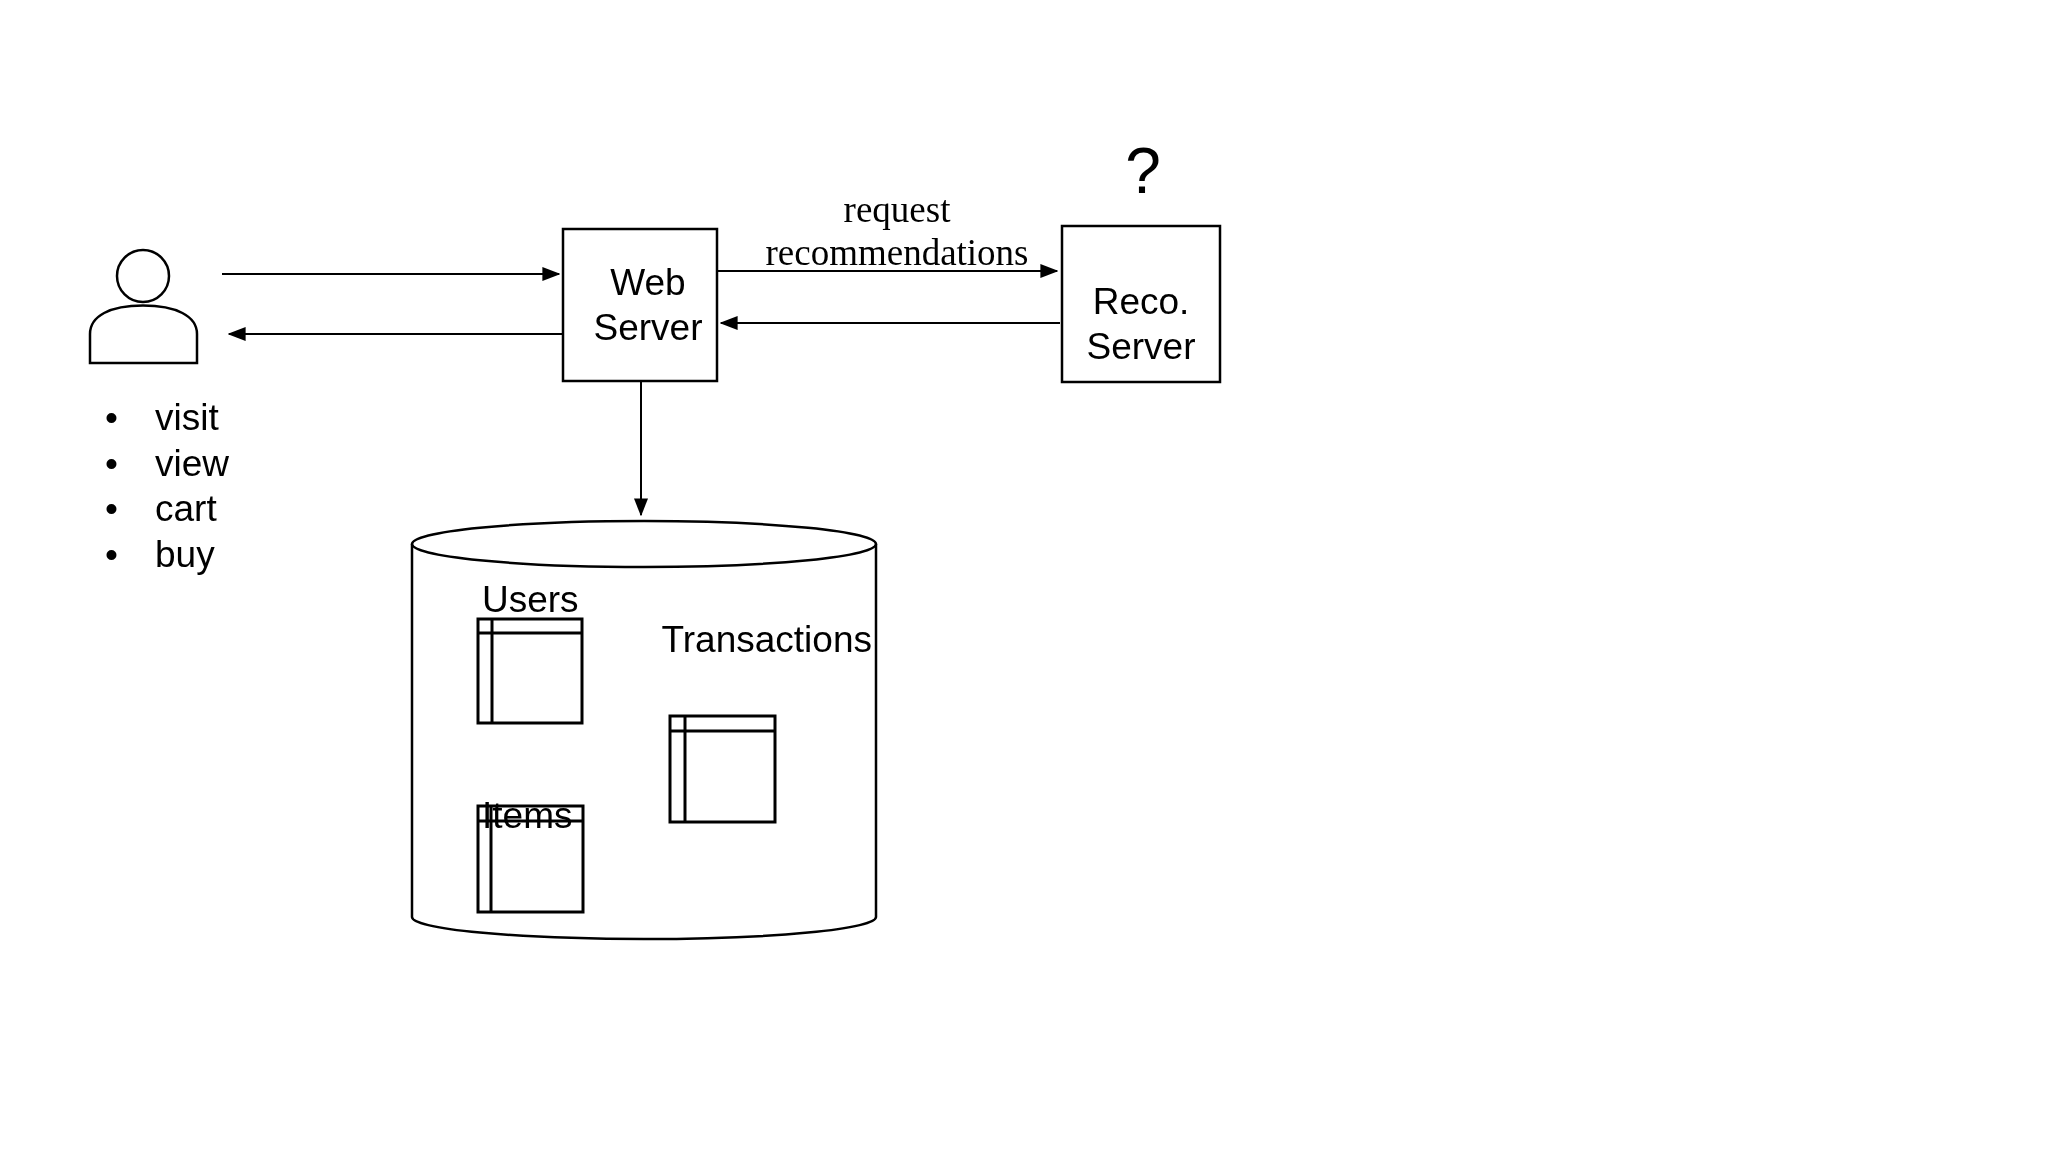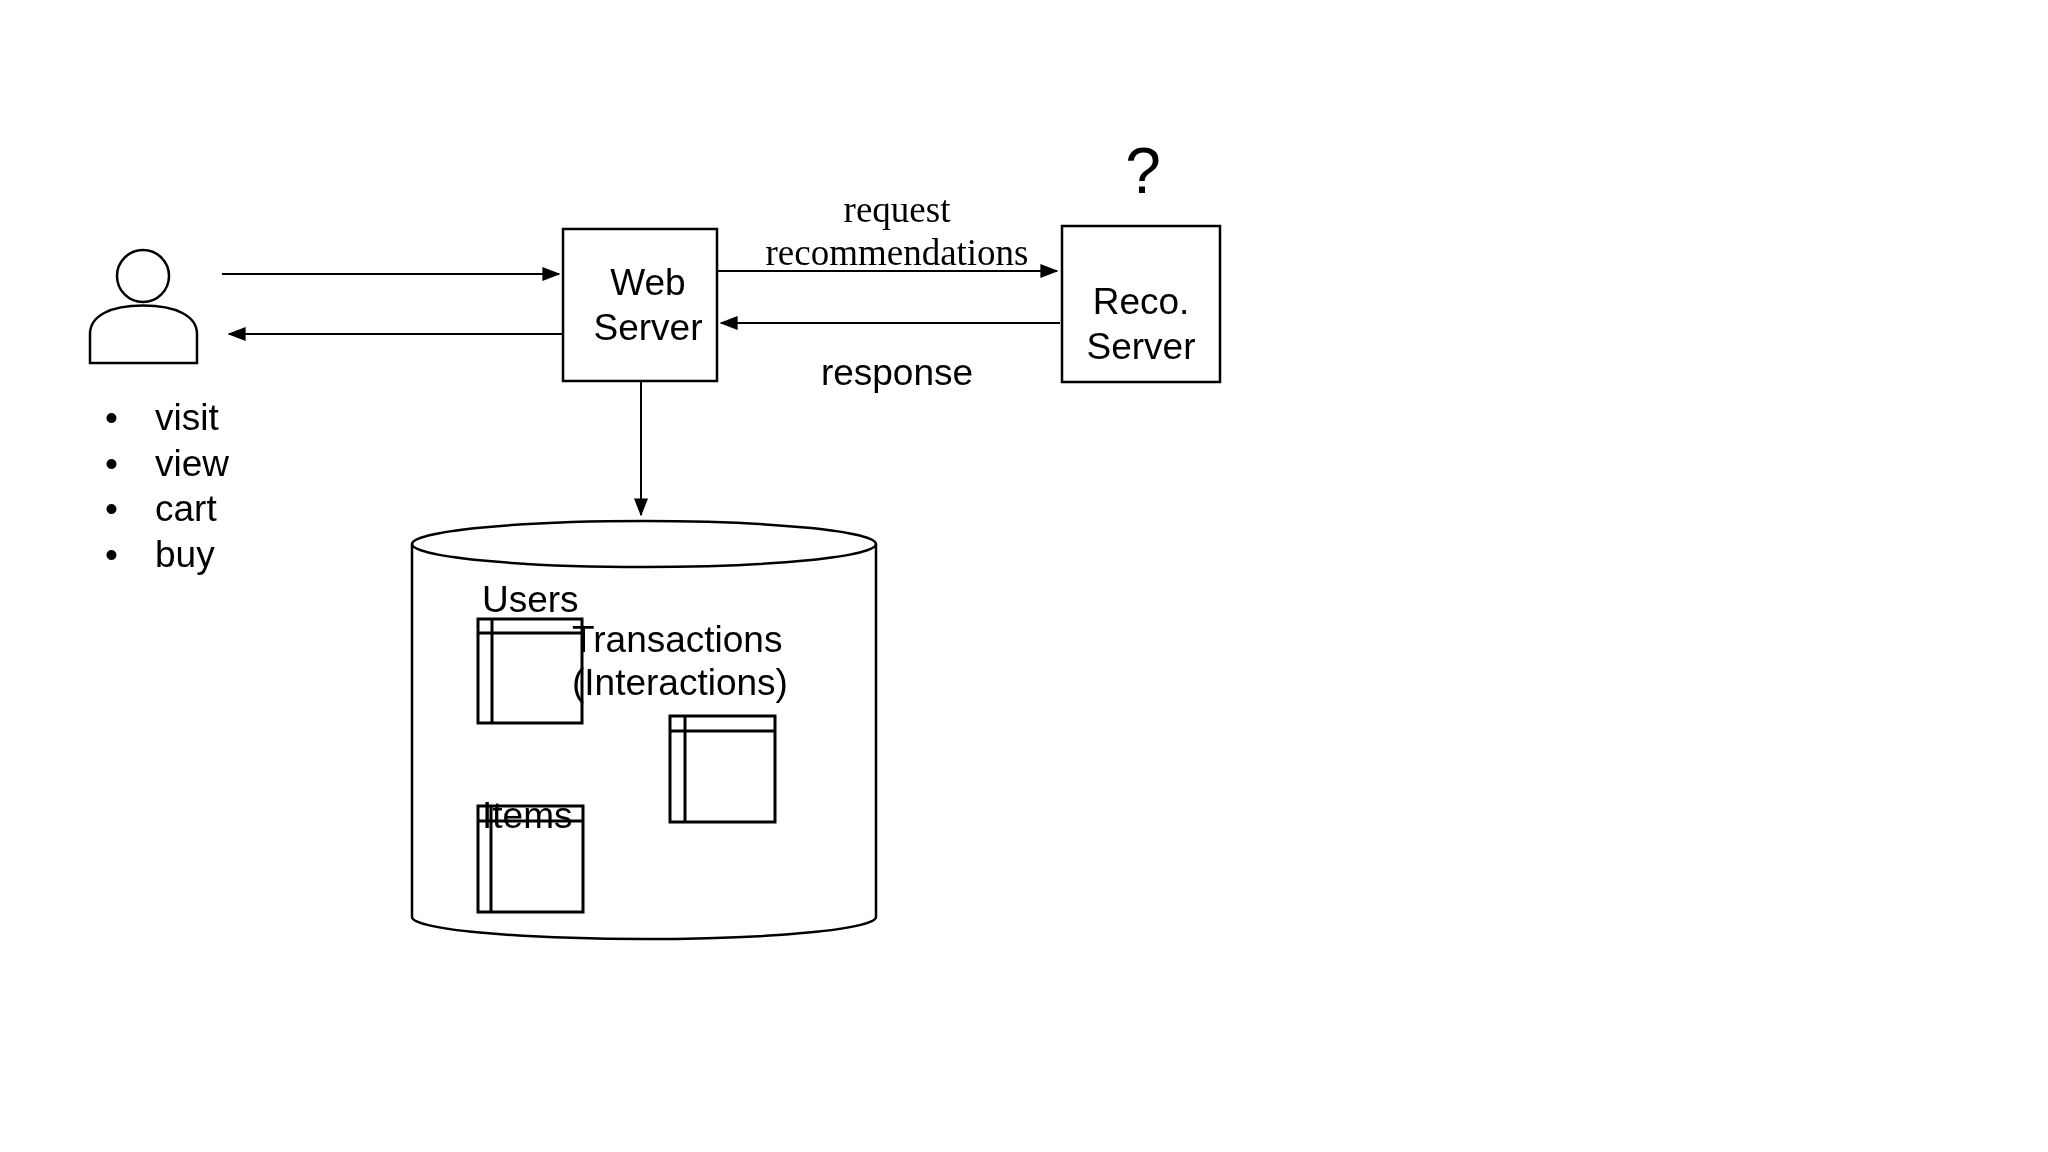--- a/index.html
+++ b/index.html
@@ -73,21 +73,21 @@
     display: inline-block;
     width: 50px;
   }
   .table-label {
     font-size: 37px;
     line-height: 43px;
   }
   .users-label { left: 482px; top: 578px; }
   .transactions-label {
     left: 572px; top: 618px; width: 300px;
-    text-align: left;
+    text-align: right;
   }
   .transactions-label span { display: block; }
   .items-label { left: 482px; top: 762px; margin-top: 32px; }
 </style>
 </head>
 <body>
 
 <div class="stage">
 
   <svg class="diagram" viewBox="0 0 2048 1152">
@@ -143,21 +143,20 @@
     <span>Server</span>
   </div>
 
   <div class="label question-mark">?</div>
 
   <div class="label edge-label request-label">
     <span>request</span>
     <span>recommendations</span>
   </div>
 
-  <div class="label edge-label response-label">response</div>
 
   <ul class="actions-list">
     <li>
       <span class="bullet">•</span>
       <span>visit</span>
     </li>
     <li>
       <span class="bullet">•</span>
       <span>view</span>
     </li>
@@ -168,18 +167,17 @@
     <li>
       <span class="bullet">•</span>
       <span>buy</span>
     </li>
   </ul>
 
   <div class="label table-label users-label">Users</div>
 
   <div class="label table-label transactions-label">
     <span>Transactions</span>
-    <span>(Interactions)</span>
   </div>
 
   <div class="label table-label items-label">Items</div>
 
 </div>
 
 </body></html>

